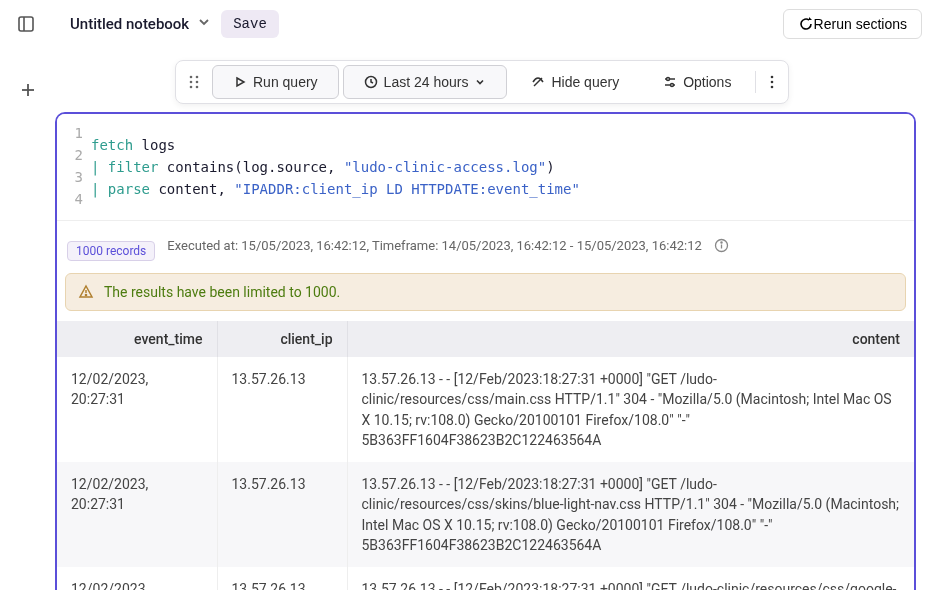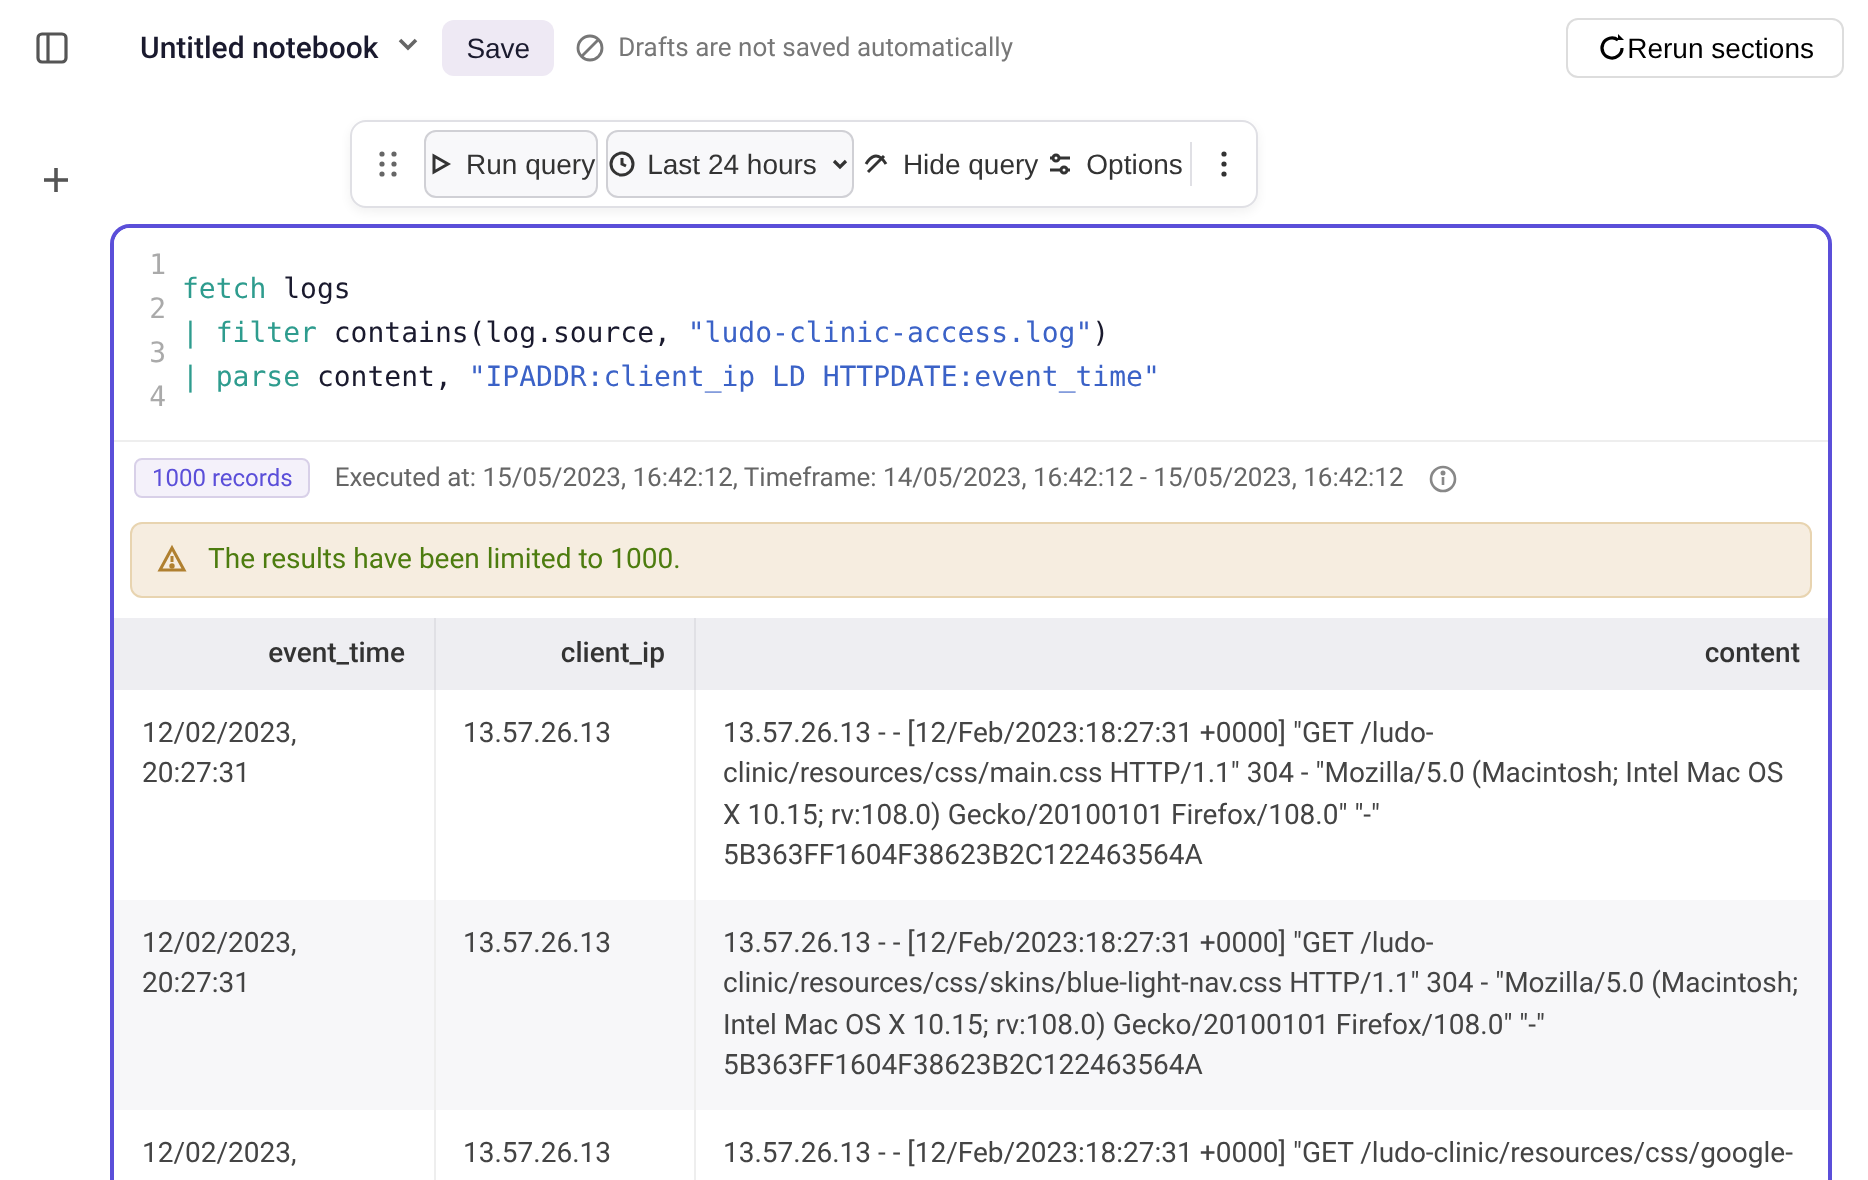--- a/index.html
+++ b/index.html
@@ -44,20 +44,21 @@
 }
 .save-btn {
   background: #eee9f4;
   border: none;
   border-radius: 6px;
   padding: 6px 12px;
   font-weight: 500;
   cursor: pointer;
   font-size: 14px;
   color: #1a1a2e;
+  font-family: Liberation Mono, monospace;
 }
 .draft-group {
   display: flex;
   align-items: center;
   gap: 6px;
   color: #777;
   font-size: 13px;
 }
 .spacer { flex: 1; }
 .rerun-btn {
@@ -103,21 +104,21 @@
   padding: 6px 8px;
   color: #666;
   cursor: grab;
 }
 .tb-btn {
   display: flex;
   align-items: center;
   gap: 6px;
   border: none;
   background: transparent;
-  padding: 8px 0;
+  padding: 8px 20px;
   border-radius: 6px;
   font-size: 14px;
   cursor: pointer;
   font-weight: 500;
   color: #333;
 }
 .tb-btn.outlined {
   border: 1px solid #d0d0d5;
   background: #f8f8fa;
 }
@@ -165,20 +166,21 @@
   padding: 8px 10px;
   font-size: 13px;
 }
 .badge {
   border: 1px solid #d8d0e8;
   background: #f4f1fa;
   color: #5b4fd9;
   border-radius: 4px;
   padding: 2px 8px;
   font-size: 12px;
+  margin-top: 12px;
 }
 .meta-text { color: #666; }
 .warn-banner {
   background: #f6ede0;
   border: 1px solid #e8d4b0;
   border-radius: 6px;
   margin: 4px 8px 10px 8px;
   padding: 10px 12px;
   display: flex;
   align-items: center;
@@ -227,29 +229,20 @@
   </div>
   <div class="title-group">
     <span class="title-text">Untitled notebook</span>
     <span class="chev">
       <svg width="14" height="14" viewBox="0 0 14 14" fill="none" stroke="currentColor" stroke-width="1.8">
           <polyline points="3,5 7,9 11,5"></polyline>
         </svg>
     </span>
   </div>
   <button class="save-btn">Save</button>
-  <div class="draft-group">
-    <span>
-      <svg width="16" height="16" viewBox="0 0 16 16" fill="none" stroke="currentColor" stroke-width="1.4">
-          <circle cx="8" cy="8" r="6"></circle>
-          <line x1="4" y1="12" x2="12" y2="4"></line>
-        </svg>
-    </span>
-    <span>Drafts are not saved automatically</span>
-  </div>
   <div class="spacer"></div>
   <button class="rerun-btn">
     <span>
       <svg width="16" height="16" viewBox="0 0 16 16" fill="none" stroke="currentColor" stroke-width="1.6">
           <path d="M13 8a5 5 0 1 1-2-4"></path>
           <polyline points="11,1 11,4 14,4" fill="currentColor" stroke="none"></polyline>
         </svg>
     </span>
     <span>Rerun sections</span>
   </button>

